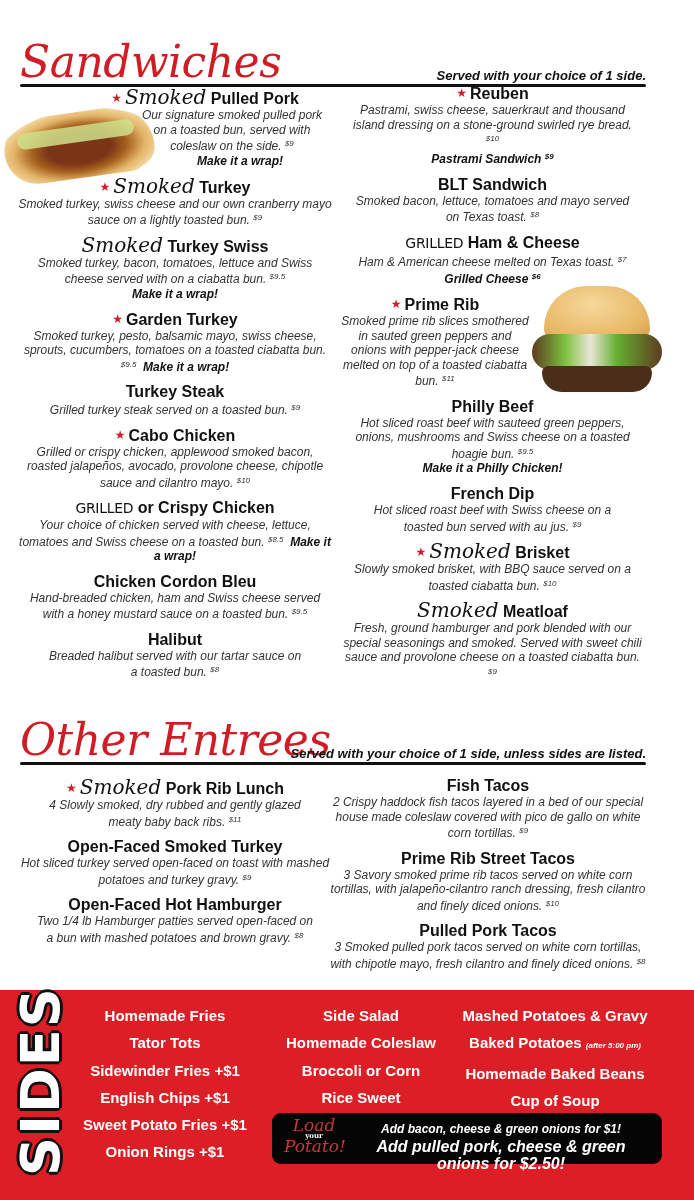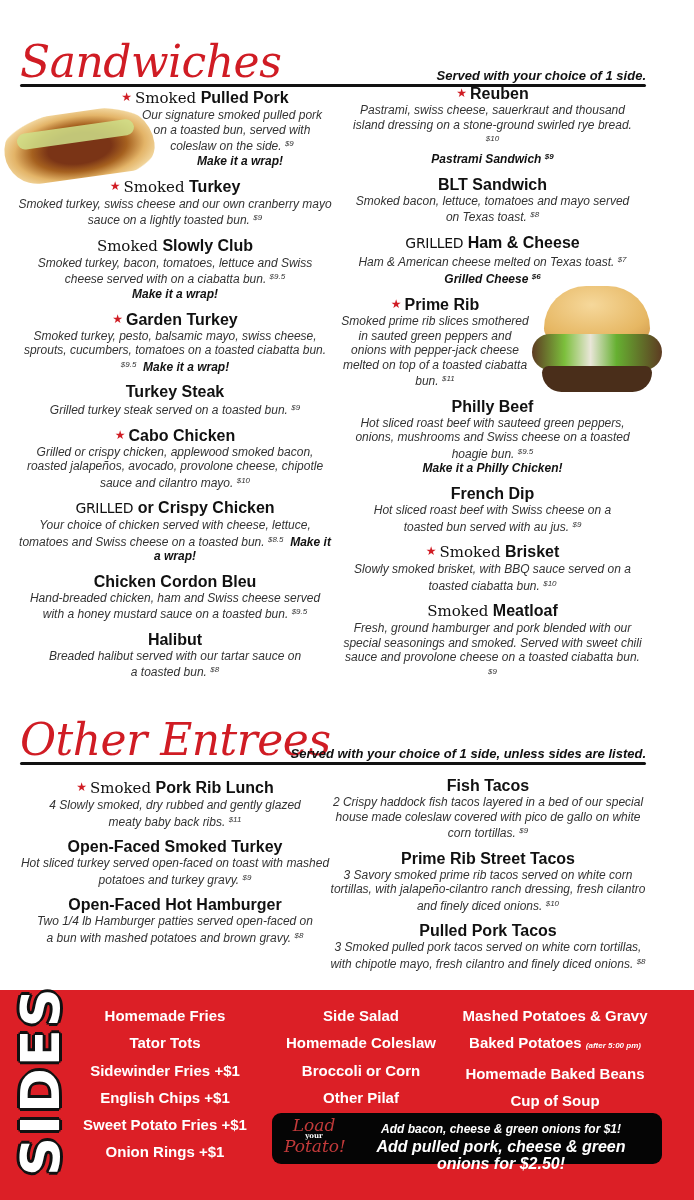--- a/index.html
+++ b/index.html
@@ -13,21 +13,21 @@
     letter-spacing: -0.5px;
   }
   .section-note {
     position: absolute; right: 0; font-weight: bold; font-style: italic; font-size: 13px; color: #111;
   }
   .rule { position: absolute; left: 0; right: 0; height: 3px; background: #111; border-radius: 2px; }
 
   .col { position: absolute; text-align: center; }
   .item { margin-bottom: 8px; }
   .item-title { font-weight: bold; font-size: 16px; color: #111; line-height: 19px; }
-  .smoked { font-family: "DejaVu Serif", serif; font-weight: normal; font-size: 15px; }
+  .smoked { font-family: "DejaVu Serif", serif; font-style: italic; font-weight: normal; font-size: 20px; }
   .grilled { font-family: "DejaVu Sans", sans-serif; font-weight: normal; font-size: 14px; letter-spacing: -0.3px; }
   .star { color: #d01c24; font-size: 12px; margin-right: 3px; vertical-align: 2px; }
   .desc { font-style: italic; font-size: 12px; line-height: 14.5px; color: #333; }
   .price sup, .sup { font-size: 8px; vertical-align: 4px; }
   .extra { font-weight: bold; font-style: italic; font-size: 12px; color: #111; line-height: 15px; }
 
   .img-pork {
     position: absolute; left: 4px; top: 112px; width: 150px; height: 66px; border-radius: 40px 50px 30px 40px;
     background: radial-gradient(ellipse at 50% 55%, #7a3416 0 30%, #a6611f 45%, #e3b468 62%, #f1d49a 75%, transparent 77%);
     transform: rotate(-8deg);
@@ -94,21 +94,21 @@
   <div class="item" style="padding-left:60px;">
     <div class="item-title"><span class="star">★</span><span class="smoked">Smoked</span> <span>Pulled Pork</span></div>
     <div class="desc" style="padding-left:62px; padding-right:8px;"><span>Our signature smoked pulled pork on a toasted bun, served with coleslaw on the side.</span> <span class="sup">$9</span></div>
     <div class="extra" style="padding-left:70px;">Make it a wrap!</div>
   </div>
   <div class="item">
     <div class="item-title"><span class="star">★</span><span class="smoked">Smoked</span> <span>Turkey</span></div>
     <div class="desc"><span>Smoked turkey, swiss cheese and our own cranberry mayo sauce on a lightly toasted bun.</span> <span class="sup">$9</span></div>
   </div>
   <div class="item">
-    <div class="item-title"><span class="smoked">Smoked</span> <span>Slowly Club</span></div>
+    <div class="item-title"><span class="smoked">Smoked</span> <span>Turkey Swiss</span></div>
     <div class="desc"><span>Smoked turkey, bacon, tomatoes, lettuce and Swiss cheese served with on a ciabatta bun.</span> <span class="sup">$9.5</span></div>
     <div class="extra">Make it a wrap!</div>
   </div>
   <div class="item">
     <div class="item-title"><span class="star">★</span><span>Garden Turkey</span></div>
     <div class="desc"><span>Smoked turkey, pesto, balsamic mayo, swiss cheese, sprouts, cucumbers, tomatoes on a toasted ciabatta bun.</span> <span class="sup">$9.5</span>&nbsp; <b style="font-style:italic;color:#111;">Make it a wrap!</b></div>
   </div>
   <div class="item">
     <div class="item-title">Turkey Steak</div>
     <div class="desc"><span>Grilled turkey steak served on a toasted bun.</span> <span class="sup">$9</span></div>
@@ -215,21 +215,21 @@
     <div class="side-item">Tator Tots</div>
     <div class="side-item">Sidewinder Fries +$1</div>
     <div class="side-item">English Chips +$1</div>
     <div class="side-item">Sweet Potato Fries +$1</div>
     <div class="side-item">Onion Rings +$1</div>
   </div>
   <div class="side-col" style="left:276px; width:170px;">
     <div class="side-item">Side Salad</div>
     <div class="side-item">Homemade Coleslaw</div>
     <div class="side-item">Broccoli or Corn</div>
-    <div class="side-item">Other Pilaf</div>
+    <div class="side-item">Rice Sweet</div>
   </div>
   <div class="side-col" style="left:452px; width:206px;">
     <div class="side-item">Mashed Potatoes &amp; Gravy</div>
     <div class="side-item"><span>Baked Potatoes</span> <span class="side-note">(after 5:00 pm)</span></div>
     <div class="side-item">Homemade Baked Beans</div>
     <div class="side-item">Cup of Soup</div>
   </div>
 
   <div class="load-box">
     <div class="load-logo">

